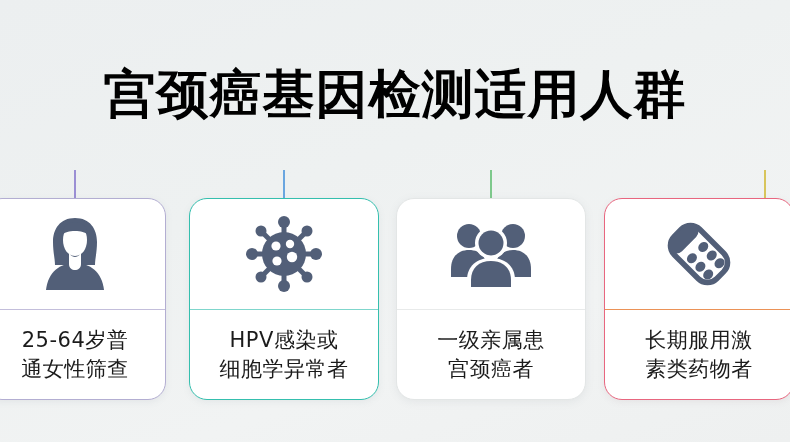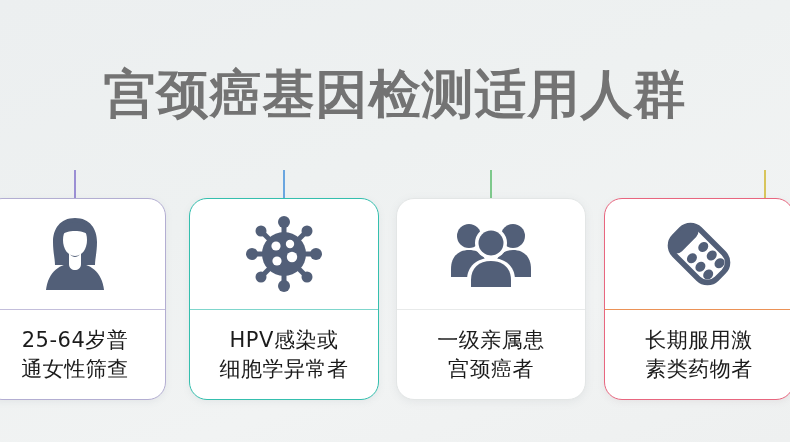--- a/index.html
+++ b/index.html
@@ -26,21 +26,21 @@
   .title {
     position: absolute;
     top: 62px;
     left: 0;
     width: 790px;
     text-align: center;
     font-size: 52px;
     line-height: 64px;
     font-weight: bold;
     letter-spacing: 1px;
-    color: #737373;
+    color: #000000;
     white-space: nowrap;
     font-family: "DejaVu Sans", "Liberation Sans", sans-serif;
   }
 
   
   .connectors {
     position: absolute;
     top: 160px;
     left: 0;
     width: 790px;

